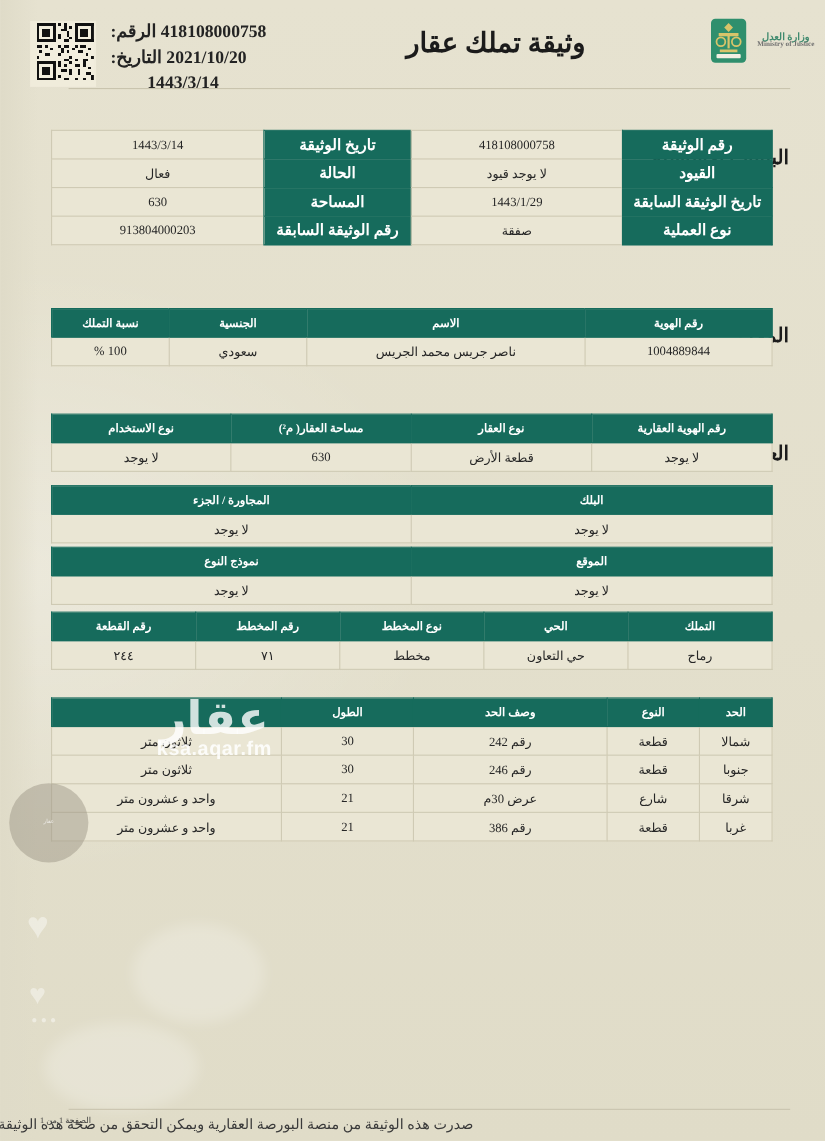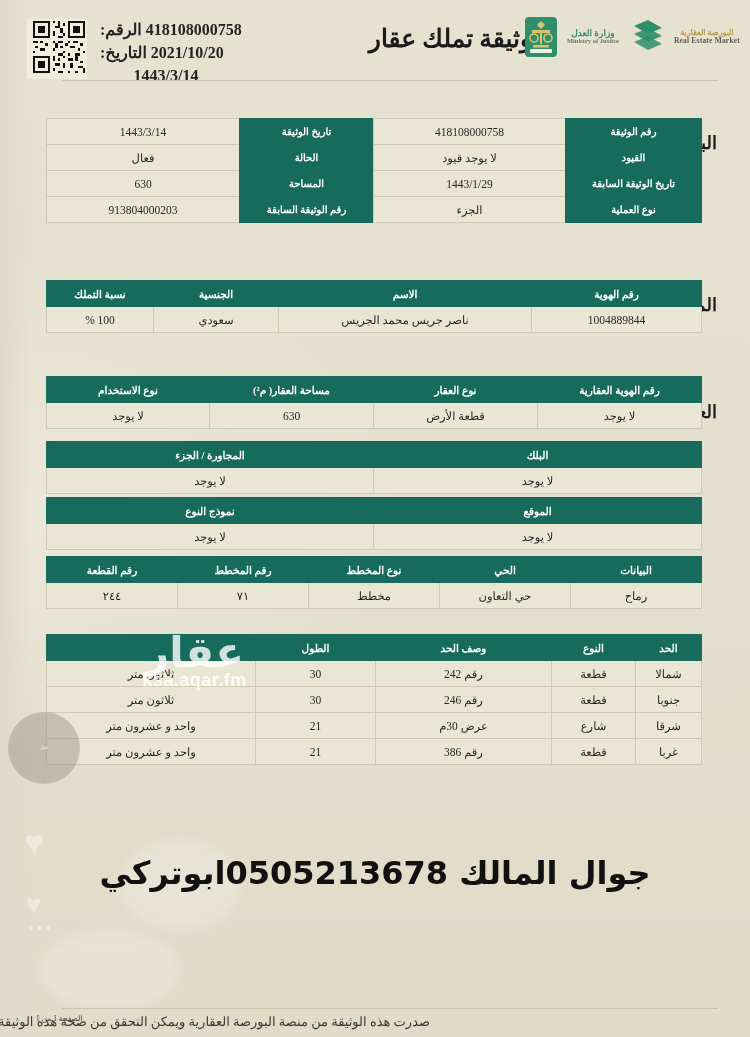--- a/index.html
+++ b/index.html
@@ -64,21 +64,21 @@
        font-family:"Liberation Serif",serif;direction:rtl;}
   .tbl td{
     border:1px solid #cfcab4;
     height:25px;vertical-align:middle;text-align:center;
     font-size:11.5px;color:#262626;background:#eae6d4;
     padding:0 4px;
   }
   .tbl td.lbl{
     background:#166b5c;color:#ffffff;font-weight:700;
     border:1px solid #166b5c;
-    font-size:10px;
+    font-size:14px;
   }
   .tbl td.hdr{
     background:#166b5c;color:#ffffff;font-weight:700;
     border:1px solid #166b5c;font-size:10.5px;
   }
   .tbl td.val{background:#eae6d4;}
 
   
   .phone-overlay{
     position:absolute;left:0;right:0;top:854px;
@@ -231,33 +231,20 @@
       </div>
       <div class="row" style="text-align:center;padding-right:18px;">
         <span>1443/3/14</span>
       </div>
     </div>
 
     <div class="doctitle">وثيقة تملك عقار</div>
 
     <div class="logos">
       <div class="logo-mark">
-        <div class="rem-text">
-          <div class="rem-ar">البورصة العقارية</div>
-          <div class="rem-en">Real Estate Market</div>
-        </div>
-        <svg width="42" height="42" viewBox="0 0 42 42">
-          <g fill="#2f8f6d">
-            <polygon points="8,10 22,4 36,12 22,18"></polygon>
-            <polygon points="8,18 22,12 36,20 22,26" opacity="0.92"></polygon>
-            <polygon points="8,26 22,20 36,28 22,34" opacity="0.85"></polygon>
-          </g>
-        </svg>
-      </div>
-      <div class="logo-mark">
         <div class="moj-text">
           <div class="moj-ar">وزارة العدل</div>
           <div class="moj-en">Ministry of Justice</div>
         </div>
         <svg width="40" height="46" viewBox="0 0 40 46">
           <rect x="4" y="3" width="32" height="40" rx="4" fill="#2f8f6d"></rect>
           <path d="M20 7 l4 4 -4 4 -4 -4 z" fill="#d8c46a"></path>
           <rect x="11" y="16" width="18" height="3" fill="#d8c46a"></rect>
           <rect x="19" y="16" width="2" height="14" fill="#d8c46a"></rect>
           <circle cx="13" cy="24" r="4" fill="none" stroke="#d8c46a" stroke-width="1.6"></circle>
@@ -294,21 +281,21 @@
         <td class="val">فعال</td>
       </tr>
       <tr>
         <td class="lbl">تاريخ الوثيقة السابقة</td>
         <td class="val">1443/1/29</td>
         <td class="lbl">المساحة</td>
         <td class="val">630</td>
       </tr>
       <tr>
         <td class="lbl">نوع العملية</td>
-        <td class="val">الجزء</td>
+        <td class="val">صفقة</td>
         <td class="lbl">رقم الوثيقة السابقة</td>
         <td class="val">913804000203</td>
       </tr>
     </tbody>
   </table>
 
   <div class="sect-title" style="top:249px;">الملاك</div>
 
   <table class="tbl" style="right:48px;top:280px;width:655px;">
     <colgroup>
@@ -397,21 +384,21 @@
   <table class="tbl" style="right:48px;top:556px;width:655px;">
     <colgroup>
         <col style="width:131px">
         <col style="width:131px">
         <col style="width:131px">
         <col style="width:131px">
         <col style="width:131px">
       </colgroup>
     <tbody>
       <tr>
-        <td class="hdr">البيانات</td>
+        <td class="hdr">التملك</td>
         <td class="hdr">الحي</td>
         <td class="hdr">نوع المخطط</td>
         <td class="hdr">رقم المخطط</td>
         <td class="hdr">رقم القطعة</td>
       </tr>
       <tr>
         <td class="val">رماح</td>
         <td class="val">حي التعاون</td>
         <td class="val">مخطط</td>
         <td class="val">٧١</td>
@@ -473,19 +460,18 @@
     <div class="wm-word">عقار</div>
     <div class="wm-url">ksa.aqar.fm</div>
   </div>
   <div class="wm-circle">
     <span>عقار</span>
   </div>
   <div class="wm-heart" style="left:24px;top:826px;">♥</div>
   <div class="wm-heart" style="left:26px;top:892px;font-size:26px;">♥</div>
   <div class="wm-dots">•••</div>
 
-  <div class="phone-overlay">جوال المالك 0505213678ابوتركي</div>
 
   <div class="foot-rule"></div>
   <div class="foot-note">صدرت هذه الوثيقة من منصة البورصة العقارية ويمكن التحقق من صحة هذه الوثيقة عبر خدمات وزارة العدل.</div>
   <div class="foot-page">الصفحة 1 من 1</div>
 
 </div>
 
 </body></html>

